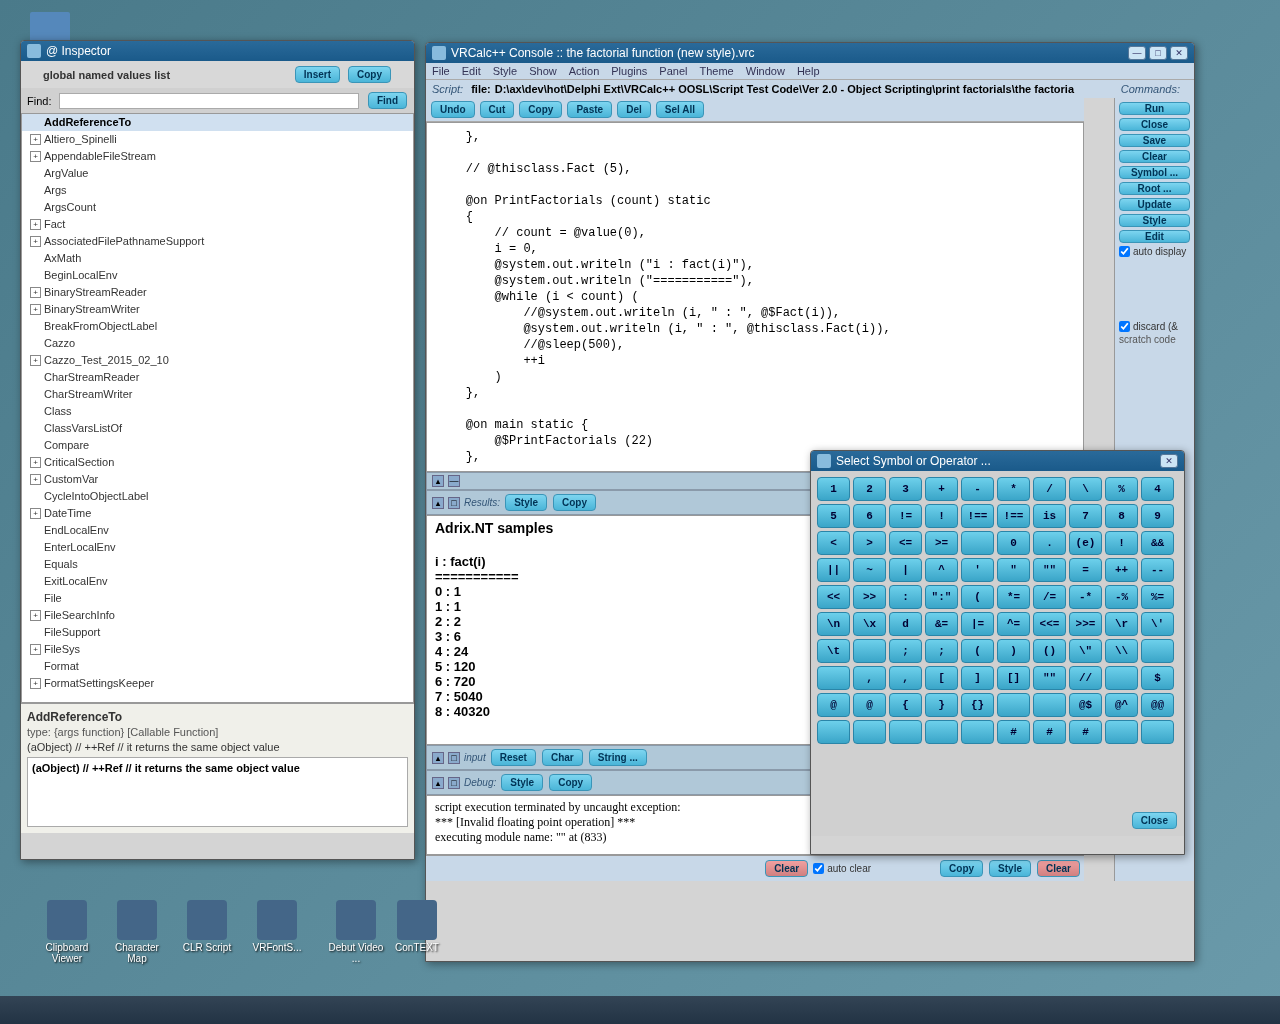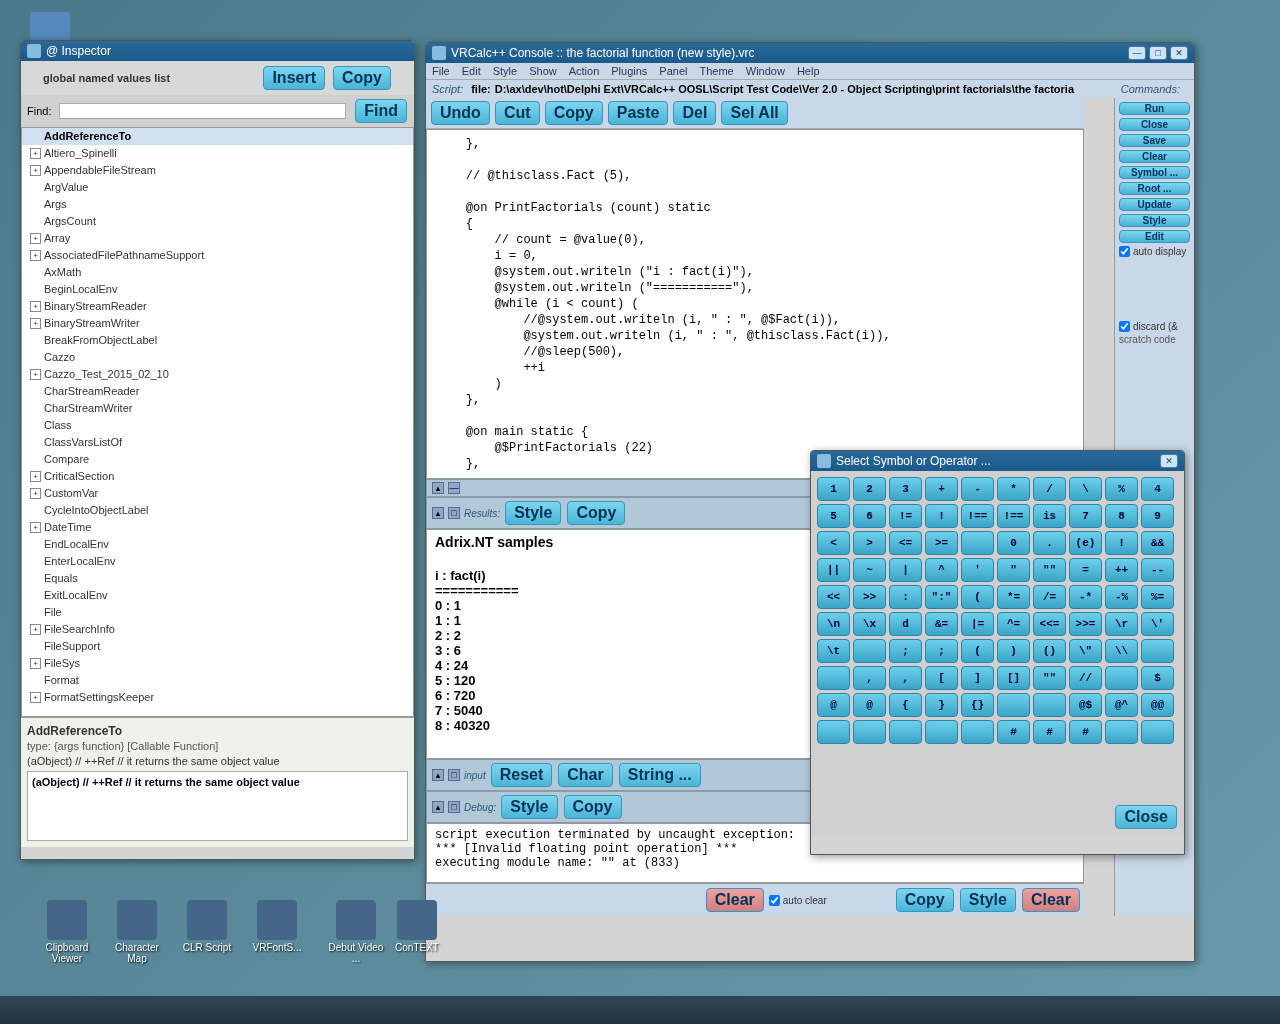--- a/index.html
+++ b/index.html
@@ -4,21 +4,21 @@
 <style>
 * { margin: 0; padding: 0; box-sizing: border-box; }
 body { font-family: Tahoma, Arial, sans-serif; font-size: 11px; width: 1280px; height: 1024px; background: linear-gradient(135deg, #4a7a8a 0%, #5a8a9a 50%, #6a9aaa 100%); overflow: hidden; position: relative; }
 
 .window { position: absolute; background: #d4d4d4; border: 1px solid #555; border-radius: 4px 4px 0 0; box-shadow: 2px 2px 8px rgba(0,0,0,0.4); }
 .titlebar { background: linear-gradient(#2a6a9a, #1a5a8a); color: #fff; padding: 3px 6px; font-size: 12px; border-radius: 3px 3px 0 0; display: flex; align-items: center; }
 .titlebar .icon { width: 14px; height: 14px; background: #88bbdd; margin-right: 5px; border-radius: 2px; }
 .titlebar .spacer { flex: 1; }
 .winbtn { width: 18px; height: 14px; background: #cce5f5; border: 1px solid #557799; border-radius: 3px; margin-left: 3px; font-size: 9px; text-align: center; line-height: 12px; color: #336; cursor: pointer; }
 
-.btn { display: inline-block; background: linear-gradient(#7dd5f0, #4ab5d8); border: 1px solid #3a95b8; border-radius: 4px; padding: 2px 8px; font-size: 16px; color: #003355; cursor: pointer; margin: 1px; font-weight: bold; }
+.btn { display: inline-block; background: linear-gradient(#7dd5f0, #4ab5d8); border: 1px solid #3a95b8; border-radius: 4px; padding: 2px 8px; font-size: 10px; color: #003355; cursor: pointer; margin: 1px; font-weight: bold; }
 
 .toolbar { background: #c8d8e8; padding: 2px 4px; border-bottom: 1px solid #aaa; }
 .section-hdr { background: #b0c8d8; border: 1px solid #8a9aaa; padding: 2px 5px; font-size: 10px; display: flex; align-items: center; gap: 4px; }
 .section-hdr .label { color: #335577; font-style: italic; }
 .collapse-icon { width: 12px; height: 12px; background: #8aaacc; border: 1px solid #668; font-size: 9px; text-align: center; line-height: 10px; }
 
 
 #inspector { left: 20px; top: 40px; width: 395px; height: 820px; }
 .insp-header { background: #d8d8d8; padding: 4px 22px; display: flex; align-items: center; gap: 6px; }
 .insp-header span { font-weight: bold; color: #333; }
@@ -44,21 +44,21 @@
 .scriptbar .slabel { font-style: italic; color: #335577; margin-right: 8px; }
 .scriptbar .sfile { flex: 1; font-weight: bold; }
 .console-body { display: flex; gap: 30px; }
 .code-col { flex: 1; display: flex; flex-direction: column; }
 .cmd-col { width: 80px; background: #c8d8e8; border-left: 1px solid #999; padding: 4px; }
 .cmd-btn { display: block; width: 100%; background: linear-gradient(#7dd5f0, #4ab5d8); border: 1px solid #3a95b8; border-radius: 4px; padding: 0 3px; font-size: 10px; color: #003355; margin-bottom: 3px; text-align: center; font-weight: bold; cursor: pointer; }
 .code-area { background: #fff; border: 1px solid #999; flex: 1; padding: 6px 10px; font-family: 'Courier New', monospace; font-size: 12px; color: #000; white-space: pre; overflow: hidden; line-height: 16px; }
 .results-area { background: #fff; border: 1px solid #999; padding: 4px 8px; font-size: 12px; color: #000; height: 230px; font-family: Arial; }
 .results-area .rtitle { font-weight: bold; font-size: 14px; margin-bottom: 4px; }
 .results-area .rline { font-weight: bold; font-size: 13px; }
-.debug-area { background: #fff; border: 1px solid #999; padding: 4px 8px; font-family: Liberation Mono, monospace; font-size: 12px; height: 60px; }
+.debug-area { background: #fff; border: 1px solid #999; padding: 4px 8px; font-family: Liberation Serif, serif; font-size: 12px; height: 60px; }
 .chk { display: flex; align-items: center; gap: 3px; font-size: 10px; color: #333; margin: 2px 0; }
 .chk input { width: 11px; height: 11px; }
 .footer-bar { background: #c8d8e8; padding: 3px; border-top: 1px solid #999; display: flex; align-items: center; gap: 4px; }
 
 
 #symbols { left: 810px; top: 450px; width: 375px; height: 405px; z-index: 10; }
 .sym-grid { padding: 6px; display: flex; flex-wrap: wrap; gap: 3px; align-content: flex-start; background: #d0d0d0; height: 365px; position: relative; }
 .sym-btn { width: 33px; height: 24px; background: linear-gradient(#6dd0eb, #3aa5c8); border: 1px solid #2a85a8; border-radius: 4px; font-size: 11px; font-family: 'Courier New', monospace; text-align: center; line-height: 22px; color: #003; font-weight: bold; cursor: pointer; }
 .sym-close { position: absolute; bottom: 6px; right: 6px; }
 
@@ -89,21 +89,21 @@
     <input type="text" style="">
     <div class="btn">Find</div>
   </div>
   <div class="tree" id="tree">
       <div class="tree-item leaf sel">AddReferenceTo</div>
       <div class="tree-item expandable">Altiero_Spinelli</div>
       <div class="tree-item expandable">AppendableFileStream</div>
       <div class="tree-item leaf">ArgValue</div>
       <div class="tree-item leaf">Args</div>
       <div class="tree-item leaf">ArgsCount</div>
-      <div class="tree-item expandable">Array</div>
+      <div class="tree-item expandable">Fact</div>
       <div class="tree-item expandable">AssociatedFilePathnameSupport</div>
       <div class="tree-item leaf">AxMath</div>
       <div class="tree-item leaf">BeginLocalEnv</div>
       <div class="tree-item expandable">BinaryStreamReader</div>
       <div class="tree-item expandable">BinaryStreamWriter</div>
       <div class="tree-item leaf">BreakFromObjectLabel</div>
       <div class="tree-item leaf">Cazzo</div>
       <div class="tree-item expandable">Cazzo_Test_2015_02_10</div>
       <div class="tree-item leaf">CharStreamReader</div>
       <div class="tree-item leaf">CharStreamWriter</div>

